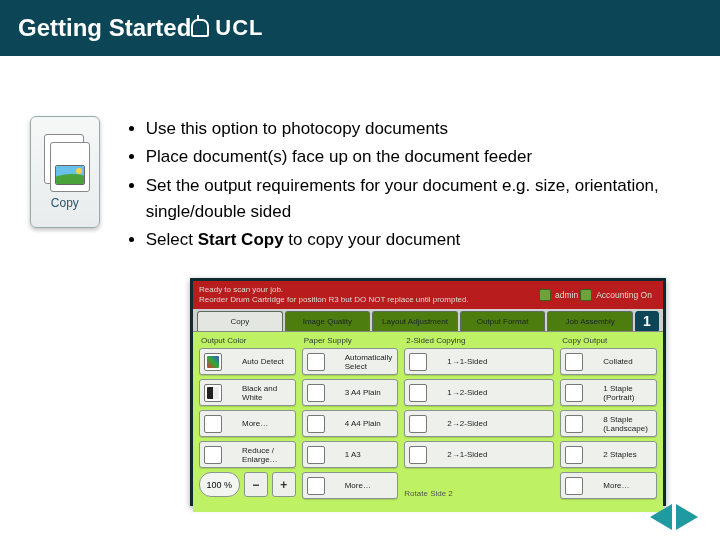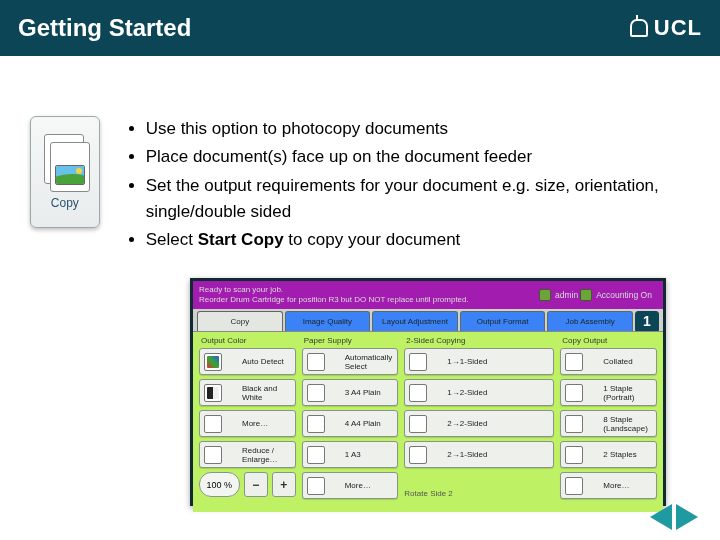--- a/index.html
+++ b/index.html
@@ -1,43 +1,43 @@
 <!DOCTYPE html>
 <html><head>
 <meta charset="utf-8">
 <style>
   html,body{margin:0;padding:0;width:720px;height:540px;font-family:"Segoe UI",Arial,sans-serif;background:#fff;color:#000;overflow:hidden}
-  .header{background:#0c4656;height:56px;display:flex;align-items:center;justify-content:space-between;padding:0 18px}
+  .header{background:#0c4656;height:56px;display:flex;align-items:center;padding:0 18px}
   .header .title{color:#fff;font-size:24px;font-weight:600}
   .logo{display:flex;align-items:center;color:#fff;font-weight:900;letter-spacing:1px;font-size:22px}
   .logo .dome{width:14px;height:14px;border:2px solid #fff;border-radius:7px 7px 2px 2px;margin-right:6px;position:relative}
   .logo .dome::after{content:"";position:absolute;left:4px;top:-6px;width:2px;height:6px;background:#fff}
   .body{display:flex;padding:60px 30px 0 30px;gap:28px}
   .copy-tile{width:82px;height:110px;border:1px solid #9aa;border-radius:6px;background:linear-gradient(#f6f8f8,#e8ecec);box-shadow:0 2px 4px rgba(0,0,0,.25);display:flex;flex-direction:column;align-items:center;justify-content:center;gap:6px}
   .copy-tile .docstack{position:relative;width:46px;height:56px}
   .sheet{position:absolute;width:38px;height:48px;border:1px solid #888;border-radius:3px;background:#fff}
   .sheet.back{left:2px;top:0}
   .sheet.front{left:8px;top:8px}
   .pic{position:absolute;left:4px;top:22px;width:28px;height:18px;border:1px solid #666;border-radius:2px;overflow:hidden}
   .pic .sky{position:absolute;inset:0;background:#69c0e8}
   .pic .sun{position:absolute;right:2px;top:2px;width:6px;height:6px;border-radius:50%;background:#f3d34a}
   .pic .hill{position:absolute;left:-4px;bottom:-4px;width:40px;height:14px;border-radius:50%;background:#4aa33a}
   .copy-tile .lbl{font-size:12px;color:#2a5570}
   .bullets ul{margin:0;padding-left:18px;font-size:17px;line-height:1.55}
   .bullets li{margin-bottom:2px}
   .bullets b{font-weight:700}
   
   .panel{position:absolute;left:190px;top:278px;width:470px;height:222px;border:3px solid #0f2a30;background:#cfd2cc;font-size:8.5px;box-shadow:0 2px 6px rgba(0,0,0,.35)}
-  .panel .topbar{height:28px;background:#a21caf;color:#d9ddd8;display:flex;align-items:center;padding:0 6px;gap:8px}
+  .panel .topbar{height:28px;background:#b91c1c;color:#d9ddd8;display:flex;align-items:center;padding:0 6px;gap:8px}
   .panel .topbar .msg{flex:1;font-size:8px;line-height:1.2}
   .panel .topbar .rt{width:118px;display:flex;flex-direction:row;gap:2px}
   .panel .topbar .rt .row{display:flex;align-items:center;gap:4px}
   .sq{width:10px;height:10px;background:#6ea23a;border:1px solid #3b5c22;border-radius:2px}
   .tabs{display:flex;height:20px;margin:2px 4px 0 4px;gap:2px}
-  .tab{flex:1;border:1px solid #5d6a65;border-bottom:none;background:#3b82f6;display:flex;align-items:center;justify-content:center;font-size:8px;color:#1b2522;border-radius:3px 3px 0 0}
+  .tab{flex:1;border:1px solid #5d6a65;border-bottom:none;background:#4d7c0f;display:flex;align-items:center;justify-content:center;font-size:8px;color:#1b2522;border-radius:3px 3px 0 0}
   .tab.active{background:#e4e7e1}
   .tabs .qty{width:22px;flex:none;background:#0c4656;color:#fff;font-size:14px;font-weight:700;display:flex;align-items:center;justify-content:center;border:1px solid #0c4656;border-radius:3px 3px 0 0}
   .grid{display:flex;gap:6px;padding:4px 6px 10px 6px;height:166px;background:#bef264;border-top:1px solid #888}
   .col{flex:1;display:flex;flex-direction:column}
   .col .h{font-size:8px;color:#2b3a36;margin:0 0 3px 2px}
   .opt{height:25px;border:1px solid #8a948e;border-radius:3px;background:#eef0ec;margin-bottom:4px;display:flex;align-items:center;padding:0 4px;gap:20px;box-shadow:0 1px 1px rgba(0,0,0,.15)}
   .opt:last-child{margin-bottom:0}
   .ico{width:16px;height:16px;border:1px solid #777;border-radius:2px;background:#fff;flex:none;position:relative;overflow:hidden}
   .swatch{position:absolute;inset:2px;border-radius:1px}
   .opt .tx{font-size:8px;color:#222}

